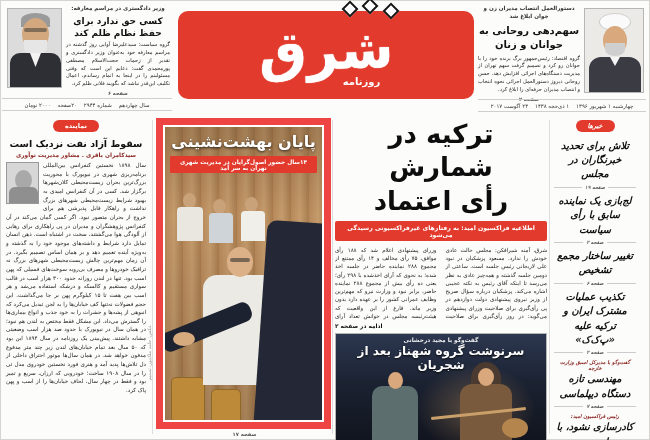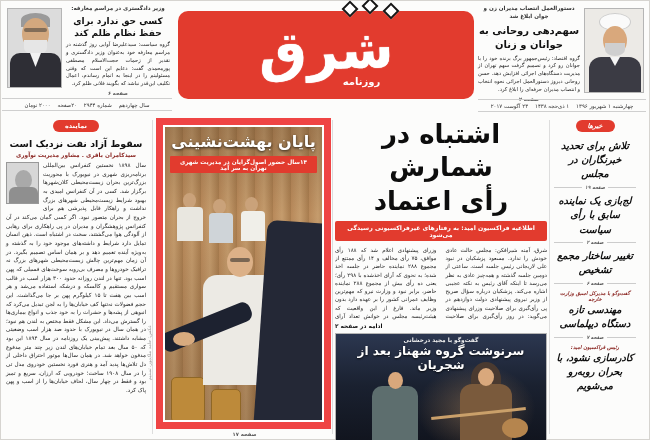--- a/index.html
+++ b/index.html
@@ -207,21 +207,21 @@
       <div class="arm"></div>
       <div class="hands"></div>
       <div class="chair" style="left:6px;top:250px;width:34px;height:46px;border-radius:5px;"></div>
       <div class="chair" style="left:46px;top:262px;width:30px;height:40px;border-radius:5px;"></div>
     </div>
   </section>
   <div class="cph-pr">صفحه ۱۷</div>
   <div class="credit">عکس: حامد ملک‌پور، تسنیم</div>
 
   <section class="lead">
-    <h1><span>اشتباه در شمارش</span><br><span>رأی اعتماد</span></h1>
+    <h1><span>ترکیه در شمارش</span><br><span>رأی اعتماد</span></h1>
     <div class="substrip">اطلاعیه فراکسیون امید: به رفتارهای غیرفراکسیونی رسیدگی می‌شود</div>
     <div class="lead-body">شرق، آمنه شیرافکن: مجلس حالت عادی خودش را ندارد. مسعود پزشکیان در نبود علی لاریجانی رئیس جلسه است. ساعتی از دومین جلسه گذشته و همه‌چیز عادی به نظر می‌رسد تا اینکه آقای رئیس به نکته عجیبی اشاره می‌کند. پزشکیان درباره سؤال صریح از وزیر نیروی پیشنهادی دولت دوازدهم در پی رأی‌گیری برای صلاحیت وزرای پیشنهادی می‌گوید: در روز رأی‌گیری برای صلاحیت وزرای پیشنهادی اعلام شد که ۱۸۸ رأی موافق، ۷۵ رأی مخالف و ۱۴ رأی ممتنع از مجموع ۲۸۸ نماینده حاضر در جلسه اخذ شده؛ به نحوی که آرای اخذشده با ۲۹۸ رأی؛ یعنی ده رأی بیش از مجموع ۲۸۸ نماینده حاضر، برابر نبود و وزارت نیرو که مهم‌ترین وظایف عمرانی کشور را بر عهده دارد بدون وزیر ماند. فارغ از این واقعیت که هیئت‌رئیسه مجلس در خوانش تعداد آرای اعلامی اشتباه جزئی داشته، صدای نمایندگان درآمده و نخستین اعتراض این است که باید آرای حاضران بار دیگر بازبینی شود.</div>
     <div class="continue">ادامه در صفحه ۲</div>
 
     <div class="music">
       <div class="glow"></div>
       <div class="hair"></div>
       <div class="mus-head mh1"></div>
       <div class="mus-head mh2"></div>
       <div class="mbody1"></div>
@@ -257,20 +257,28 @@
 
     <div class="rail-item">
       <h4>تغییر ساختار مجمع تشخیص</h4>
       <div class="pr-row">
           <span class="dash"></span>
           <span class="pr-t">صفحه ۶</span>
           <span class="dash"></span>
         </div>
     </div>
 
+    <div class="rail-item">
+      <h4>تکذیب عملیات مشترک ایران و ترکیه علیه «پ‌ک‌ک»</h4>
+      <div class="pr-row">
+          <span class="dash"></span>
+          <span class="pr-t">صفحه ۲</span>
+          <span class="dash"></span>
+        </div>
+    </div>
 
     <div class="rail-item">
       <div class="rk">گفت‌وگو با مدیرکل اسبق وزارت خارجه</div>
       <h4>مهندسی تازه دستگاه دیپلماسی</h4>
       <div class="pr-row">
           <span class="dash"></span>
           <span class="pr-t">صفحه ۷</span>
           <span class="dash"></span>
         </div>
     </div>

